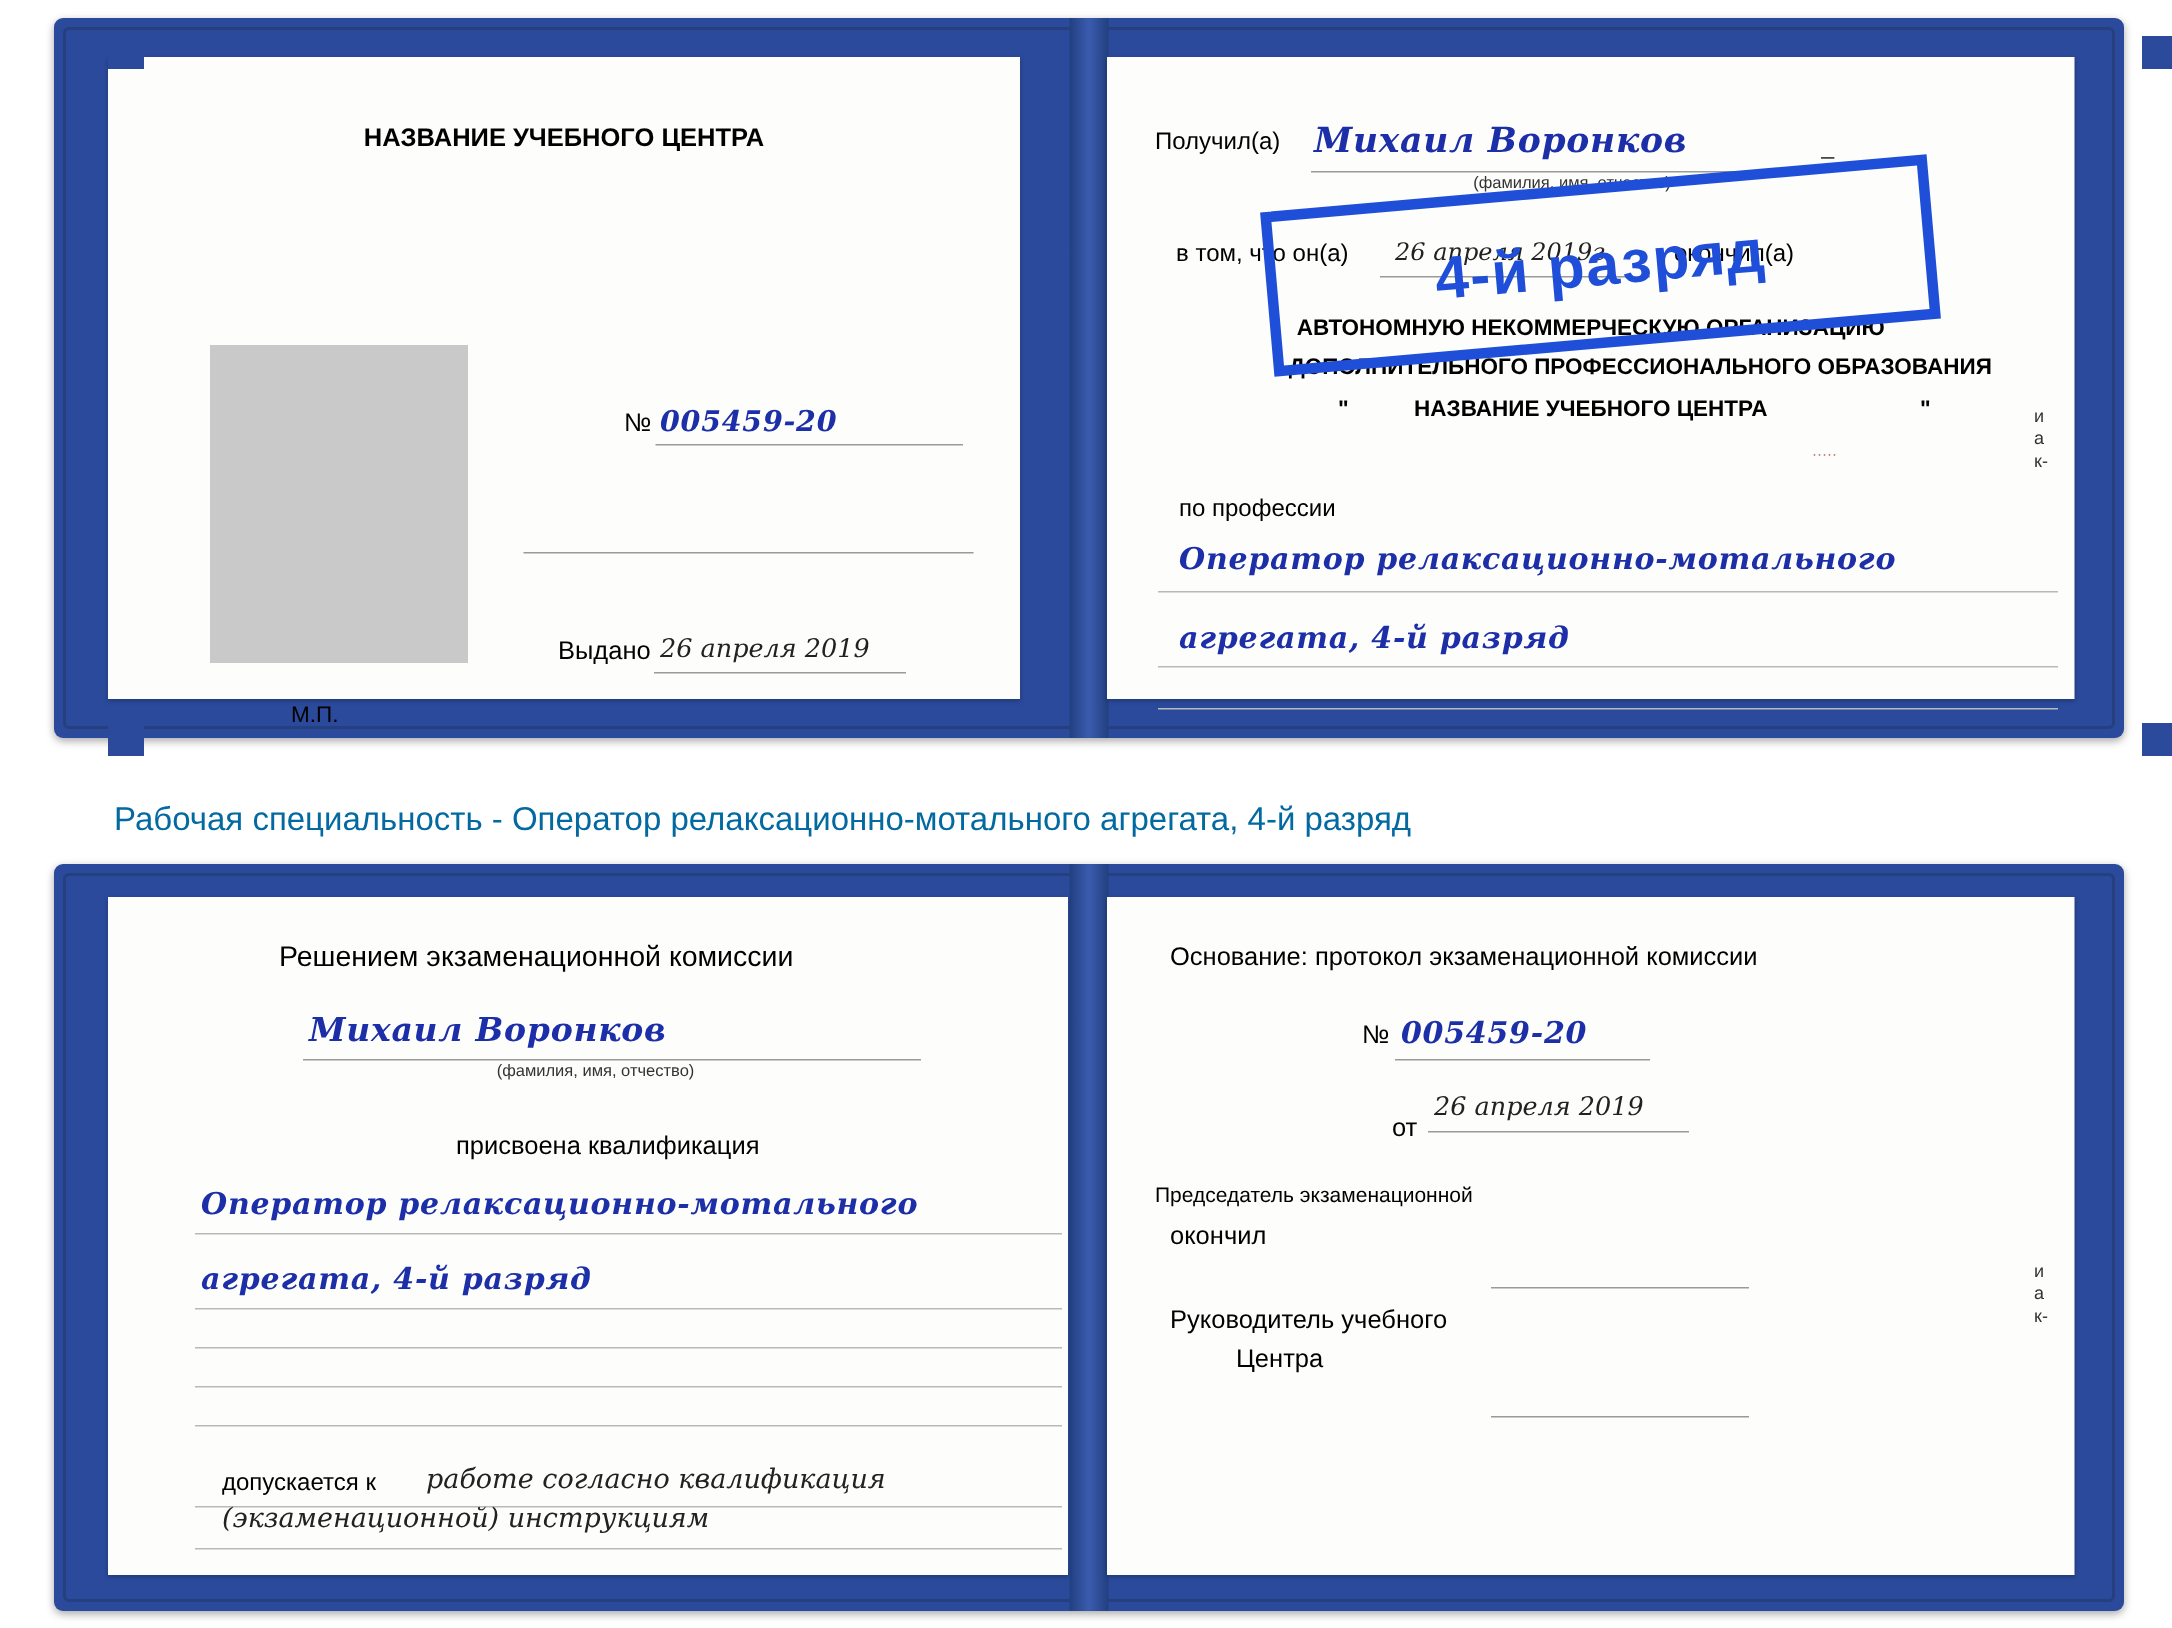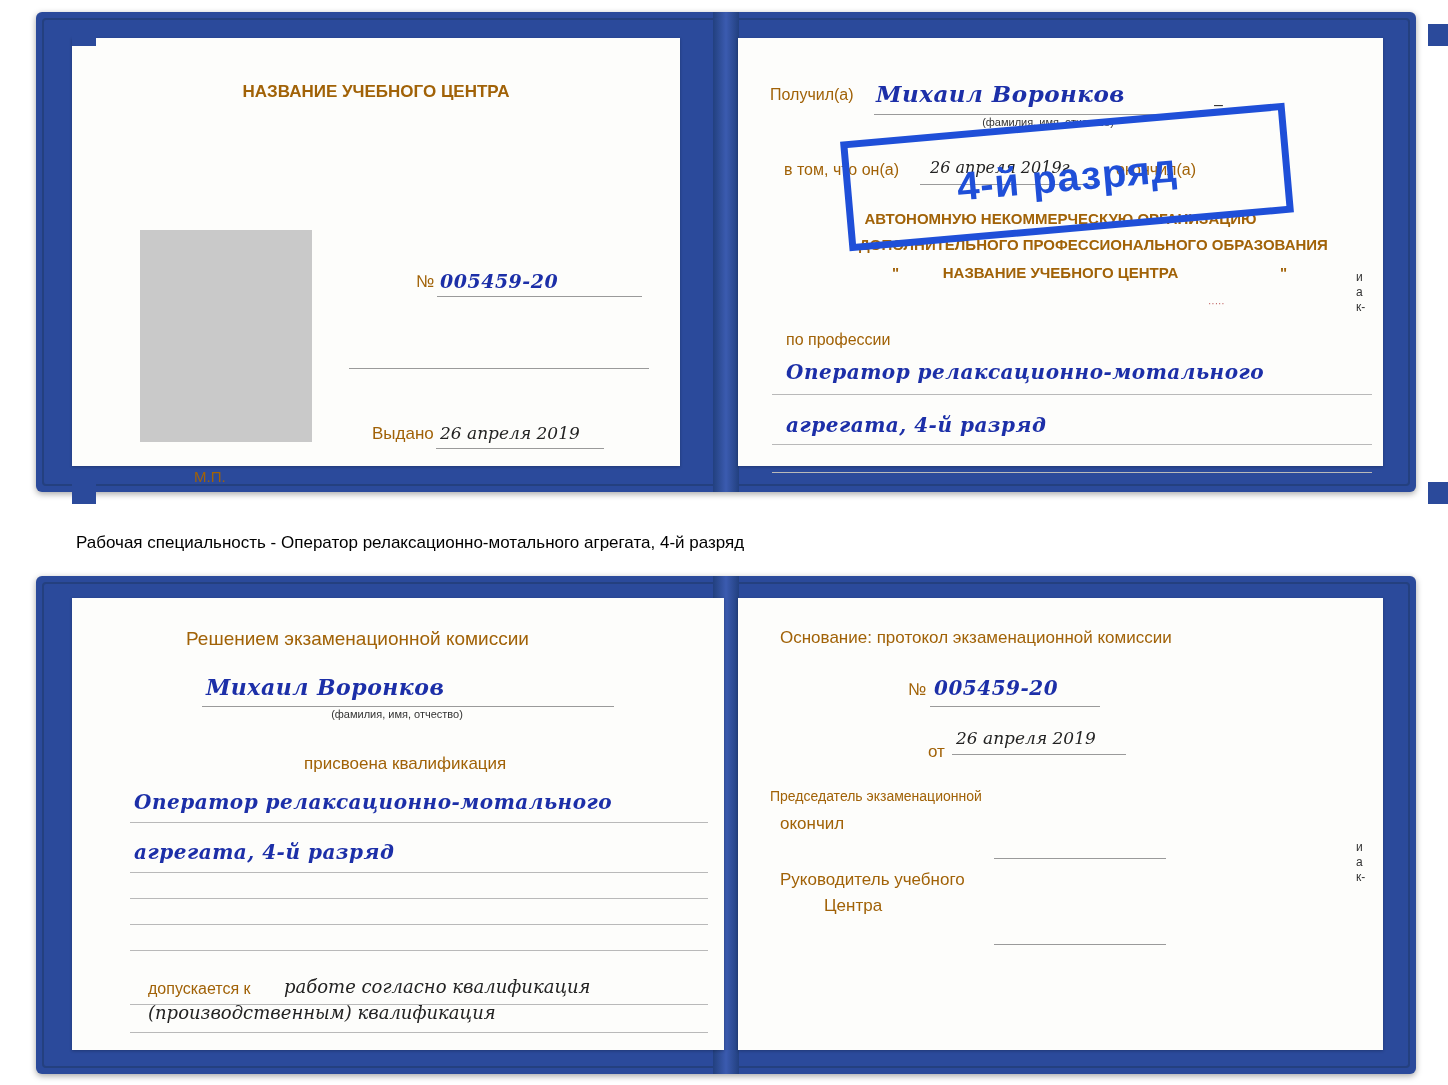--- a/index.html
+++ b/index.html
@@ -55,21 +55,21 @@
     position: absolute;
     width: 24px;
     height: 22px;
     background: #2b4a9b;
   }
 
   
   .t {
     position: absolute;
     white-space: nowrap;
-    color: #a16207;
+    color: #000000;
     font-size: 15px;
   }
   .bold { font-weight: bold; }
   .center { text-align: center; }
   .hand {
     font-family: "DejaVu Serif", serif;
     font-style: italic;
     color: #1c2fa8;
     font-weight: bold;
     letter-spacing: 0.5px;
@@ -100,22 +100,22 @@
     letter-spacing: 1px;
     display: flex;
     align-items: center;
     justify-content: center;
     transform: rotate(-5deg);
     background: transparent;
     font-family: "Liberation Sans", sans-serif;
   }
   .caption {
     position: absolute;
-    font-size: 17px;
-    color: #000000;
+    font-size: 22px;
+    color: #0369a1;
   }
   .redmark {
     position: absolute;
     color: #b03a3a;
     font-size: 10px;
     opacity: 0.8;
   }
   .edge-text {
     position: absolute;
     font-size: 12px;
@@ -188,42 +188,42 @@
     <div class="corner-fold" style="left:1392px; top:12px;"></div>
     <div class="corner-fold" style="left:36px; top:470px;"></div>
     <div class="corner-fold" style="left:1392px; top:470px;"></div>
   </div>
 
   <div class="caption" style="left:76px; top:533px;">Рабочая специальность - Оператор релаксационно-мотального агрегата, 4-й разряд</div>
 
   <div class="book bottom">
     <div class="spine" style="left:677px;"></div>
 
-    <div class="page-left" style="left:36px; top:22px; width:640px; height:452px;padding-left:12px;">
+    <div class="page-left" style="left:36px; top:22px; width:640px; height:452px;">
       <div class="t" style="left:114px; top:30px; font-size:19px;">Решением экзаменационной комиссии</div>
 
       <div class="t hand" style="left:134px; top:76px; font-size:22px;">Михаил Воронков</div>
       <div class="rule" style="left:130px; top:108px; width:412px;"></div>
       <div class="t tiny center" style="left:200px; top:110px; width:250px;">(фамилия, имя, отчество)</div>
 
       <div class="t" style="left:232px; top:156px; font-size:17px;">присвоена квалификация</div>
 
       <div class="t hand" style="left:62px; top:192px; font-size:20px;">Оператор релаксационно-мотального</div>
       <div class="rule light" style="left:58px; top:224px; width:578px;"></div>
 
       <div class="t hand" style="left:62px; top:242px; font-size:20px;">агрегата, 4-й разряд</div>
       <div class="rule light" style="left:58px; top:274px; width:578px;"></div>
       <div class="rule light" style="left:58px; top:300px; width:578px;"></div>
       <div class="rule light" style="left:58px; top:326px; width:578px;"></div>
       <div class="rule light" style="left:58px; top:352px; width:578px;"></div>
 
       <div class="t" style="left:76px; top:382px; font-size:16px;">допускается к</div>
       <div class="t ital" style="left:212px; top:378px; font-size:18px;">работе согласно квалификация</div>
       <div class="rule light" style="left:58px; top:406px; width:578px;"></div>
-      <div class="t ital" style="left:76px; top:404px; font-size:18px;">(производственным) квалификация</div>
+      <div class="t ital" style="left:76px; top:404px; font-size:18px;">(экзаменационной) инструкциям</div>
       <div class="rule light" style="left:58px; top:434px; width:578px;"></div>
     </div>
 
     <div class="page-right" style="left:702px; top:22px; width:645px; height:452px;">
       <div class="t" style="left:42px; top:30px; font-size:17px;">Основание: протокол экзаменационной комиссии</div>
 
       <div class="t" style="left:170px; top:82px; font-size:17px;">№</div>
       <div class="t hand" style="left:196px; top:78px; font-size:20px;">005459-20</div>
       <div class="rule" style="left:192px; top:108px; width:170px;"></div>
 

